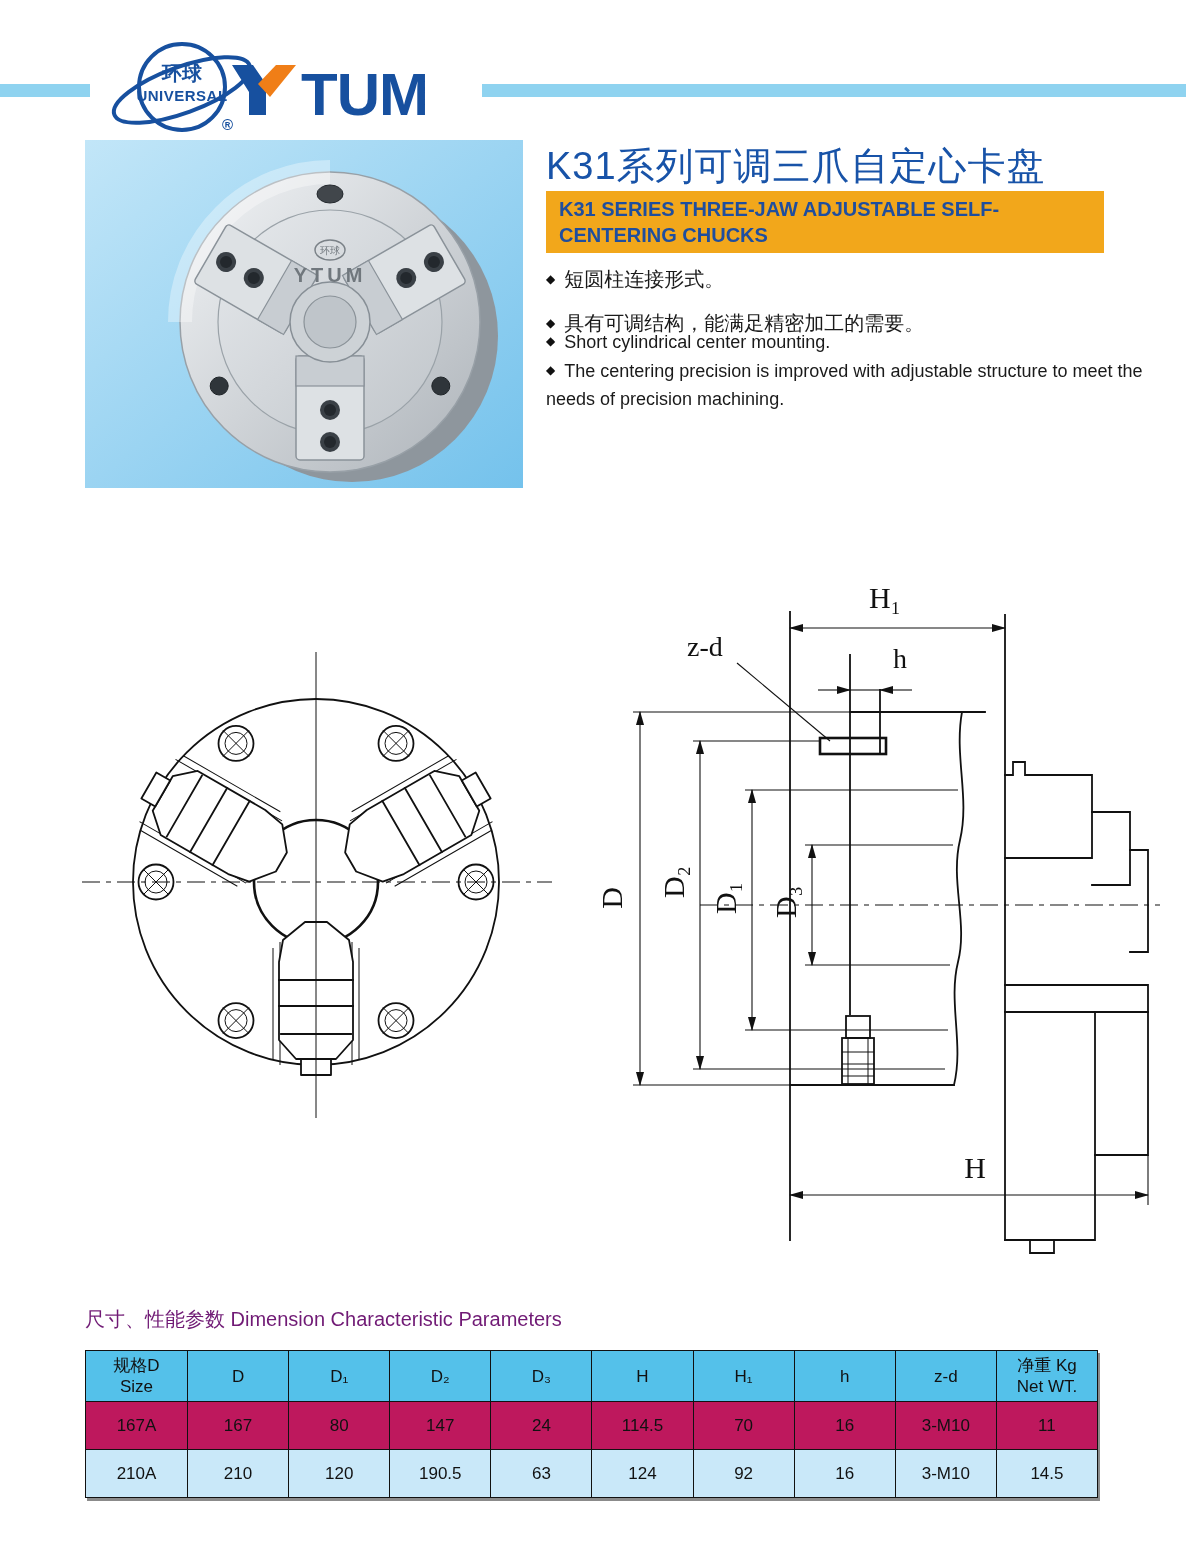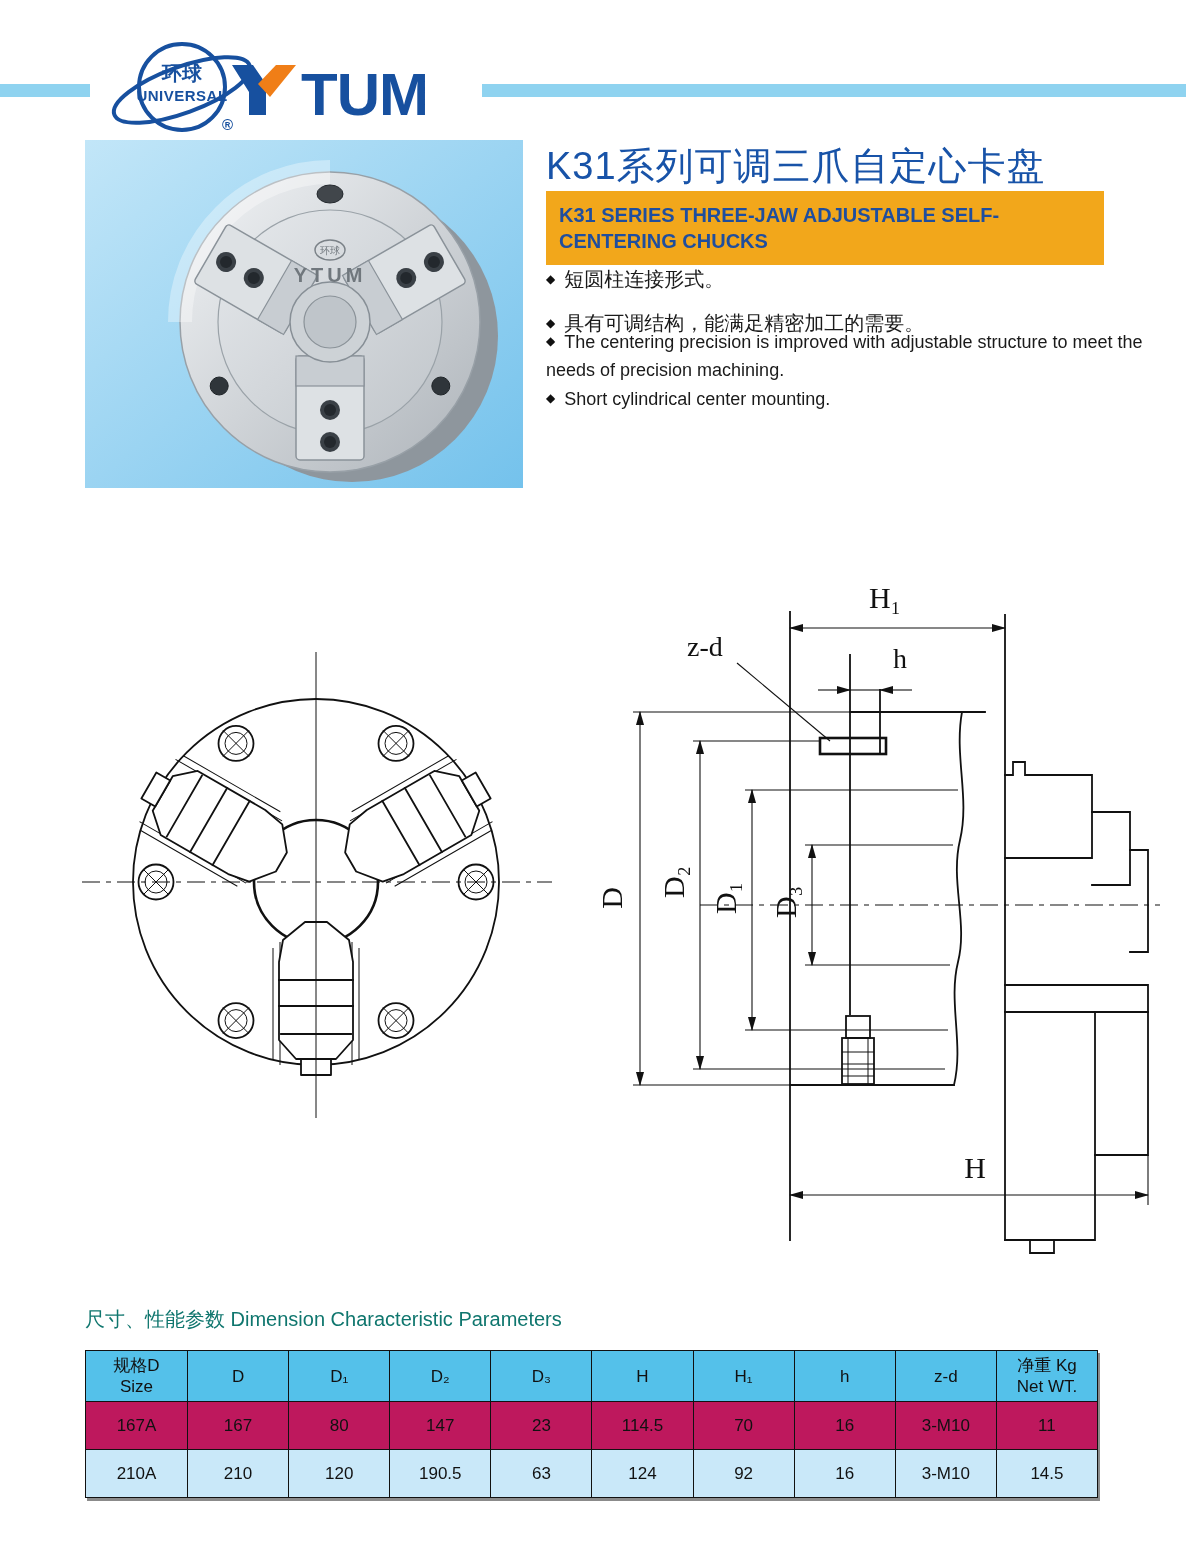--- a/index.html
+++ b/index.html
@@ -11,35 +11,35 @@
   #bar-left{left:0;top:84px;width:90px}
   #bar-right{left:482px;top:84px;width:704px}
   #brand-svg{left:100px;top:33px}
   .logo-stroke{stroke:var(--accent-blue);fill:none}
   .logo-fill{fill:var(--accent-blue)}
   .logo-orange{fill:var(--accent-orange)}
   .logo-txt{fill:var(--accent-blue);font-weight:bold}
   #photo-box{left:85px;top:140px;width:438px;height:348px}
   #title-cn{left:546px;top:141px;font-size:38px;font-weight:normal;color:var(--title-blue);letter-spacing:1px;white-space:nowrap}
   #banner{left:546px;top:191px;width:558px;background:var(--banner-orange);color:var(--banner-text);
-          font-size:20px;font-weight:bold;line-height:26px;padding:11px 13px}
+          font-size:20px;font-weight:bold;line-height:26px;padding:5px 13px}
   #features-cn{left:546px;top:257px;font-size:20px;line-height:44px;width:630px}
   #features-en{left:546px;top:327px;font-size:18px;line-height:28px;width:600px}
   .feature{display:block}
   .feature .bullet{font-size:12px;margin-right:9px;vertical-align:3px;color:#111}
   #drawings{left:0;top:575px}
   .draw *{vector-effect:none}
   .ln{stroke:#111;fill:none;stroke-width:1.8;stroke-linecap:square}
   .thin{stroke:#111;fill:none;stroke-width:1}
   .dim{stroke:#111;fill:none;stroke-width:1.1}
   .thick{stroke:#111;fill:none;stroke-width:2.6}
   .part{stroke:#111;fill:#fff;stroke-width:1.8;stroke-linejoin:round}
   .cl{stroke:#111;fill:none;stroke-width:1.1;stroke-dasharray:18 6 5 6}
   .dimtxt{fill:#111;font-family:"Liberation Serif","DejaVu Serif",serif}
-  #table-caption{left:85px;top:1306px;font-size:20px;color:#0f766e}
+  #table-caption{left:85px;top:1306px;font-size:20px;color:#701a75}
   #spec-table{left:85px;top:1350px;border-collapse:collapse;table-layout:fixed;width:1013px;
               box-shadow:2px 3px 0 #8b8b8b;background:#be185d}
   #spec-table th,#spec-table td{border:1.6px solid #111;text-align:center;font-size:17px;color:#111}
   #spec-table th{background:var(--table-header-bg);height:51px;white-space:pre-line;font-weight:400;line-height:21px}
   #spec-table td{height:48px}
   #spec-table tr.alt td{background:var(--table-alt-row-bg)}
 </style>
 </head>
 <body>
 
@@ -104,22 +104,22 @@
   </g>
 </svg>
 
 <div id="title-cn" class="abs">K31系列可调三爪自定心卡盘</div>
 <div id="banner" class="abs">K31 SERIES THREE-JAW ADJUSTABLE SELF-CENTERING CHUCKS</div>
 <div id="features-cn" class="abs">
     <div class="feature"><span class="bullet">◆</span><span>短圆柱连接形式。</span></div>
     <div class="feature"><span class="bullet">◆</span><span>具有可调结构，能满足精密加工的需要。</span></div>
   </div>
 <div id="features-en" class="abs">
+    <div class="feature"><span class="bullet">◆</span><span>Short cylindrical center mounting.</span></div>
     <div class="feature"><span class="bullet">◆</span><span>The centering precision is improved with adjustable structure to meet the needs of precision   machining.</span></div>
-    <div class="feature"><span class="bullet">◆</span><span>Short cylindrical center mounting.</span></div>
   </div>
 
 <svg id="drawings" class="abs draw" width="1186" height="695" viewBox="0 575 1186 695">
   <defs>
     <marker id="arw" viewBox="0 0 12 8" refX="11" refY="4" markerWidth="13" markerHeight="9" orient="auto-start-reverse">
       <path d="M12,4 L0,0.6 L0,7.4 Z" fill="#111"></path>
     </marker>
     <g id="jaw">
       <path class="thin" d="M-36,60 V183 M36,60 V183 M-43,66 V178 M43,66 V178"></path>
       <path class="part" d="M-33,58 L-11,40 L11,40 L33,58 L37,80 L37,158 L20,177 L-20,177 L-37,158 L-37,80 Z"></path>
@@ -239,21 +239,21 @@
         <th>净重 Kg
 Net WT.</th>
       </tr>
   </thead>
   <tbody>
       <tr>
         <td>167A</td>
         <td>167</td>
         <td>80</td>
         <td>147</td>
-        <td>23</td>
+        <td>24</td>
         <td>114.5</td>
         <td>70</td>
         <td>16</td>
         <td>3-M10</td>
         <td>11</td>
       </tr>
       <tr class="alt">
         <td>210A</td>
         <td>210</td>
         <td>120</td>

